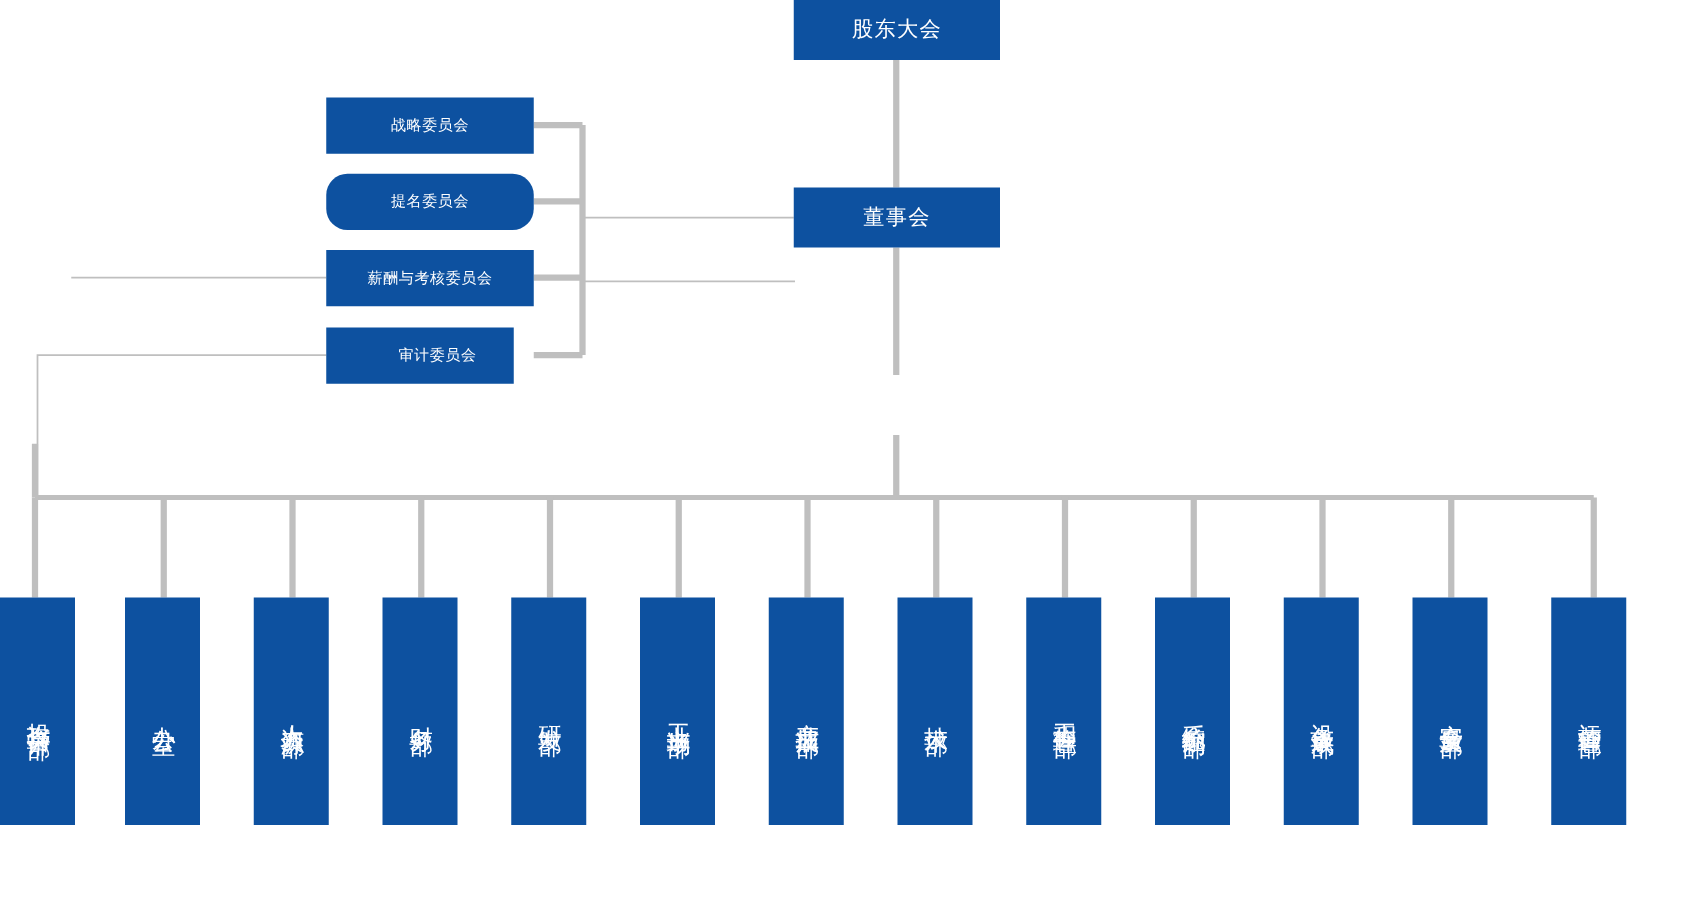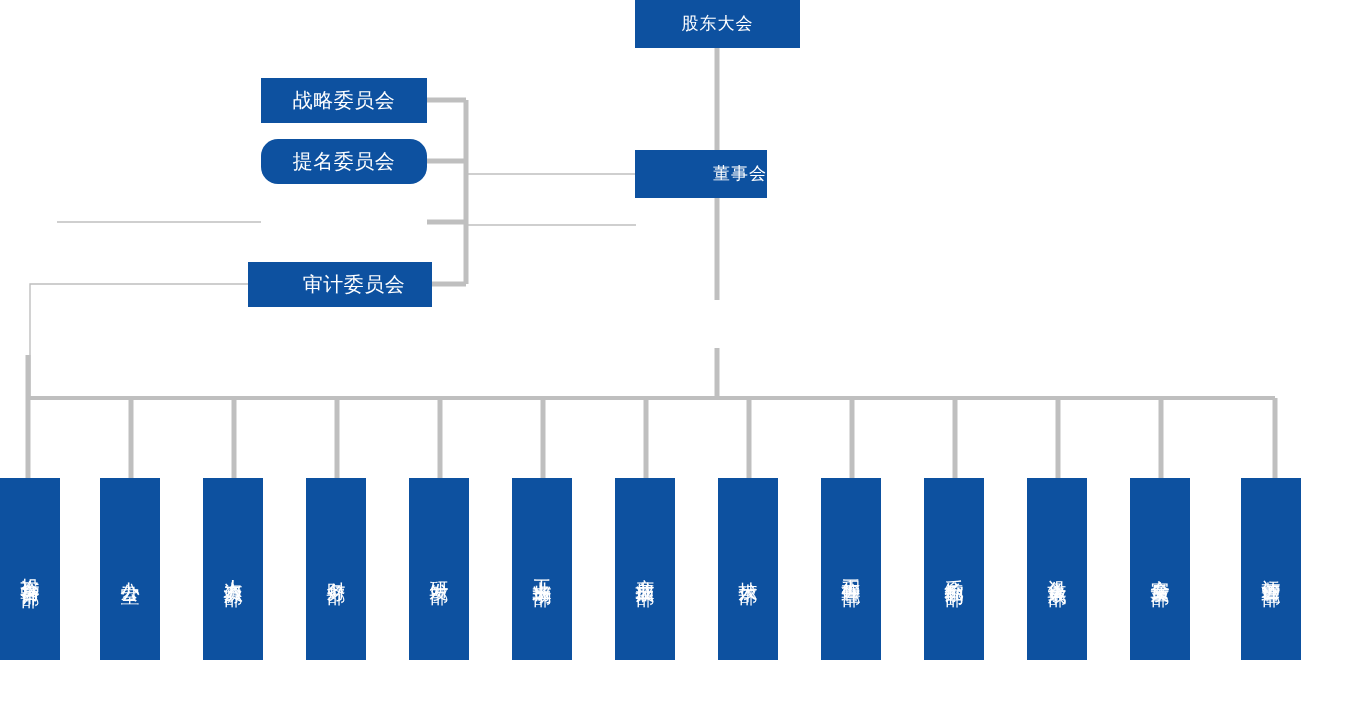--- a/index.html
+++ b/index.html
@@ -45,21 +45,21 @@
     letter-spacing: 1px;
   }
   .node.v {
     font-size: 19px;
     writing-mode: vertical-rl;
     text-orientation: upright;
     letter-spacing: 2px;
     padding: 4px 0;
   }
   .node.committee {
-    font-size: 20px;
+    font-size: 12px;
     letter-spacing: 0.5px;
     font-family: Liberation Serif, serif;
   }
 </style>
 </head>
 <body>
 
 <div id="canvas">
 
   <svg id="wires" viewBox="0 0 1360 728" xmlns="http://www.w3.org/2000/svg">
@@ -101,35 +101,38 @@
       <path d="M1058,398 L1058,478" stroke-width="5"></path>
       <path d="M1161,398 L1161,478" stroke-width="5"></path>
       <path d="M1275,398 L1275,478" stroke-width="5"></path>
     </g>
   </svg>
 
   <div class="node h" style="left:635px; top:0px; width:165px; height:48px;">
     <span>股东大会</span>
   </div>
 
-  <div class="node h" style="left:635px; top:150px; width:132px; height:48px;justify-content:flex-end;">
+  <div class="node h" style="left:635px; top:150px; width:165px; height:48px;">
     <span>董事会</span>
   </div>
 
 
   <div class="node committee" style="left:261px; top:78px; width:166px; height:45px;">
     <span>战略委员会</span>
   </div>
 
   <div class="node committee" style="left:261px; top:139px; width:166px; height:45px;border-radius:17px;">
     <span>提名委员会</span>
   </div>
 
+  <div class="node committee" style="left:261px; top:200px; width:166px; height:45px;">
+    <span>薪酬与考核委员会</span>
+  </div>
 
-  <div class="node committee" style="left:248px; top:262px; width:184px; height:45px;padding-left:28px;">
+  <div class="node committee" style="left:261px; top:262px; width:150px; height:45px;padding-left:28px;">
     <span>审计委员会</span>
   </div>
 
   <div class="node v" style="left:0px; top:478px; width:60px; height:182px;">
     <span>投资与审计部</span>
   </div>
 
   <div class="node v" style="left:100px; top:478px; width:60px; height:182px;">
     <span>办公室</span>
   </div>

